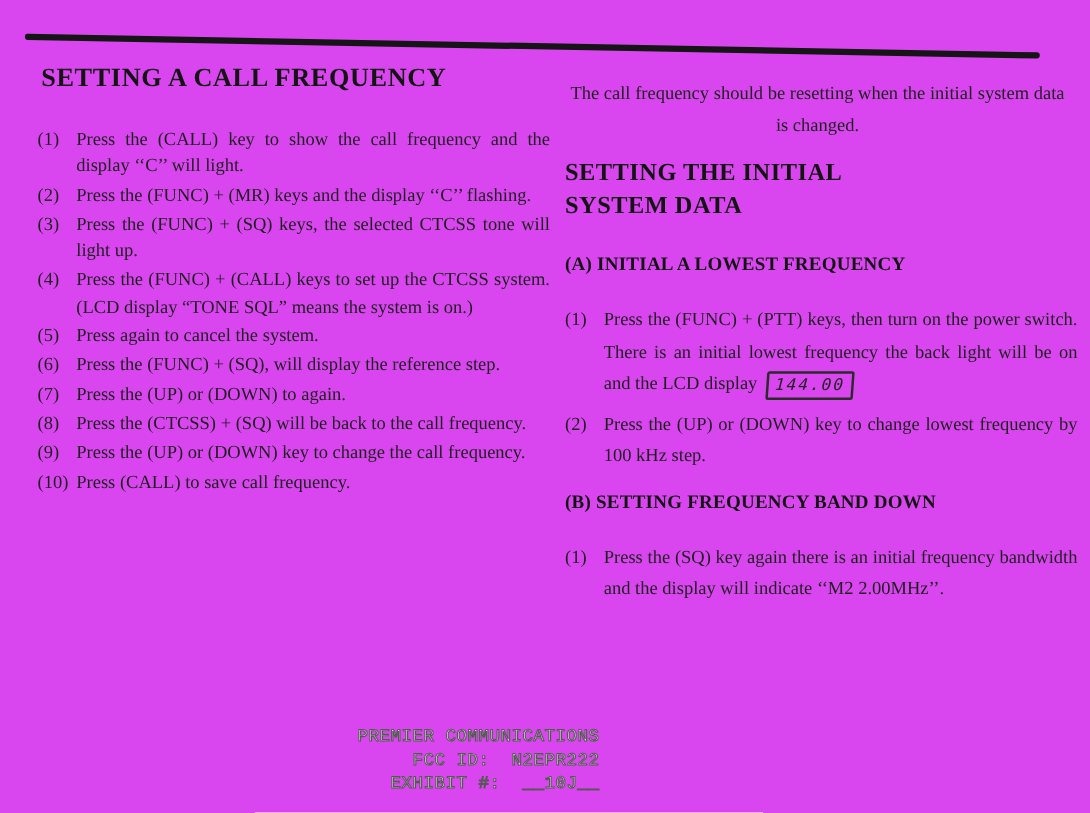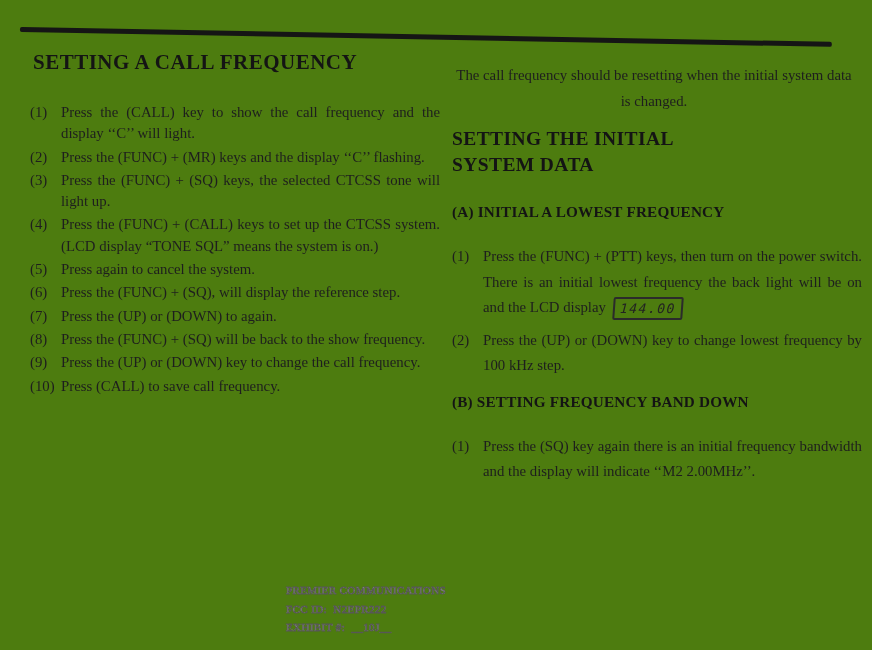--- a/index.html
+++ b/index.html
@@ -1,17 +1,17 @@
 <!DOCTYPE html>
 <html><head>
 <meta charset="utf-8">
 <style>
   html, body { margin:0; padding:0; background:#ffffff; }
   .page {
-    position:relative; width:872px; height:650px; background:#4d7c0f;
+    position:relative; width:872px; height:650px; background:#d946ef;
     font-family:"Liberation Serif", serif; color:#1e1e1e; overflow:hidden;
   }
   .top-rule {
     position:absolute; left:20px; top:27px; width:812px; height:5px;
     background:#151515; transform:rotate(1.05deg); transform-origin:0 0;
     border-radius:2px;
   }
   .col-left  { position:absolute; left:30px;  top:50px; width:410px; }
   .col-right { position:absolute; left:452px; top:62px; width:410px; }
 
@@ -45,22 +45,22 @@
   .lcd {
     display:inline-block; border:2px solid #2b2b2b; border-radius:2px;
     padding:0 5px; margin-left:7px;
     font-family:"DejaVu Sans Mono", monospace; font-size:13px;
     font-style:italic; letter-spacing:1.5px; line-height:19px;
     transform:translateY(1px) skewX(-4deg); color:#222; white-space:nowrap;
   }
 
   .footer {
     position:absolute; left:286px; top:581px;
-    font-family:Liberation Serif, serif; font-size:11px;
-    line-height:18.5px; letter-spacing:0.4px; color:#777777;
+    font-family:Liberation Mono, monospace; font-size:14px;
+    line-height:18.5px; letter-spacing:0.4px; color:#777777;text-align:right;
   }
   @supports (-webkit-text-stroke: 1px black) {
     .footer { color:#fdfdfd; -webkit-text-stroke:0.9px #575757; }
   }
 </style>
 </head>
 <body>
 
 <div class="page">
 
@@ -93,21 +93,21 @@
       <div class="step">
         <span class="num">(6)</span>
         <span class="txt">Press the (FUNC) + (SQ), will display the reference step.</span>
       </div>
       <div class="step">
         <span class="num">(7)</span>
         <span class="txt">Press the (UP) or (DOWN) to again.</span>
       </div>
       <div class="step">
         <span class="num">(8)</span>
-        <span class="txt">Press the (FUNC) + (SQ) will be back to the show frequency.</span>
+        <span class="txt">Press the (CTCSS) + (SQ) will be back to the call frequency.</span>
       </div>
       <div class="step">
         <span class="num">(9)</span>
         <span class="txt">Press the (UP) or (DOWN) key to change the call frequency.</span>
       </div>
       <div class="step">
         <span class="num">(10)</span>
         <span class="txt">Press (CALL) to save call frequency.</span>
       </div>
     </div>

